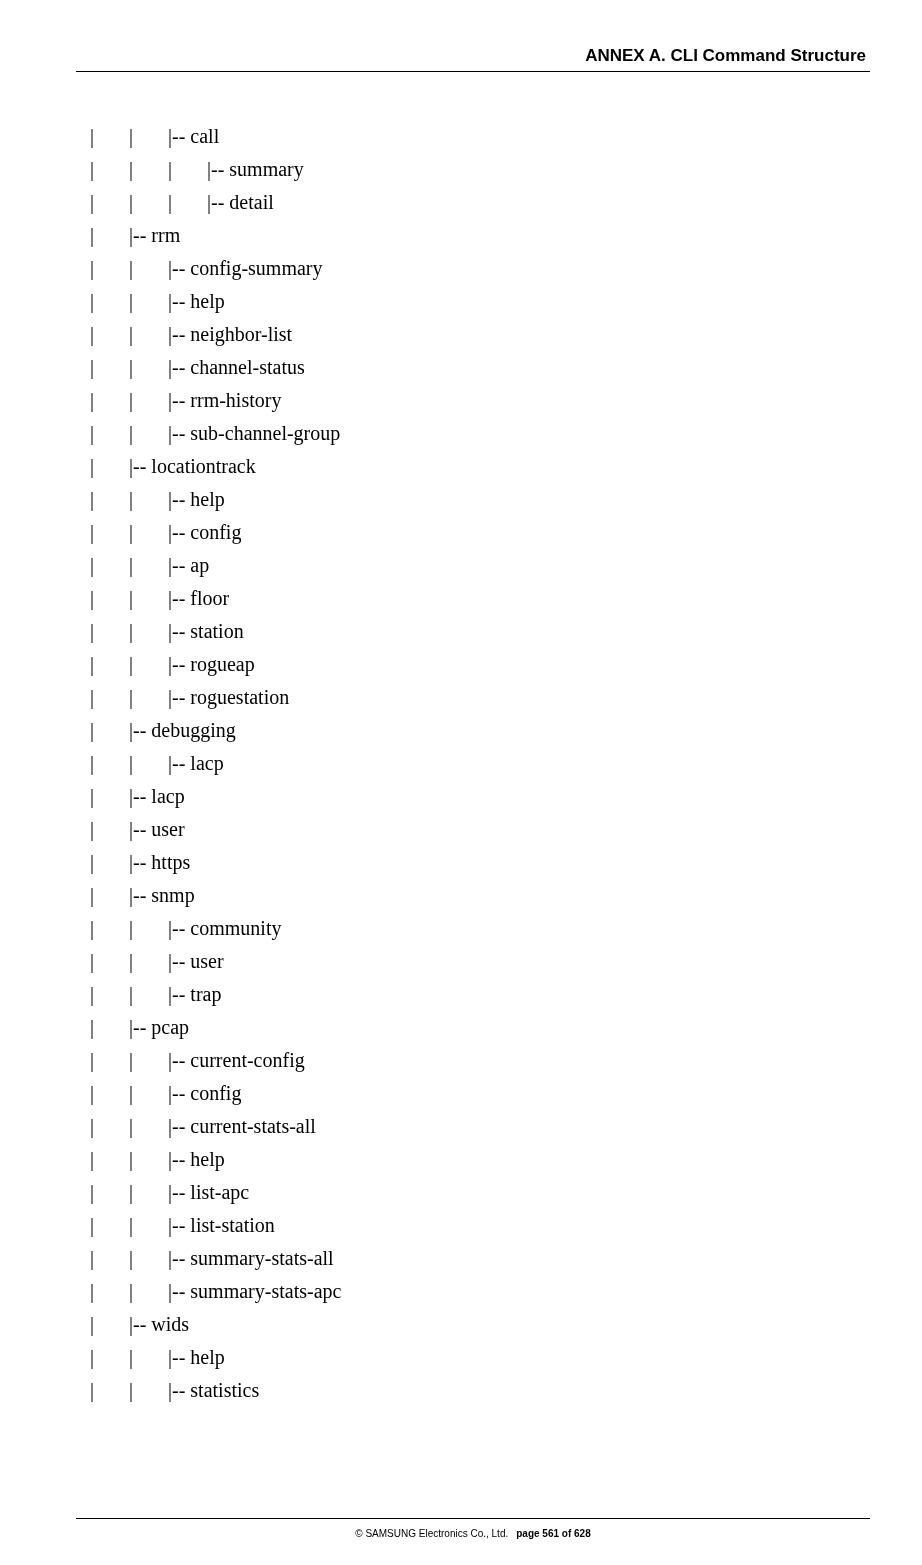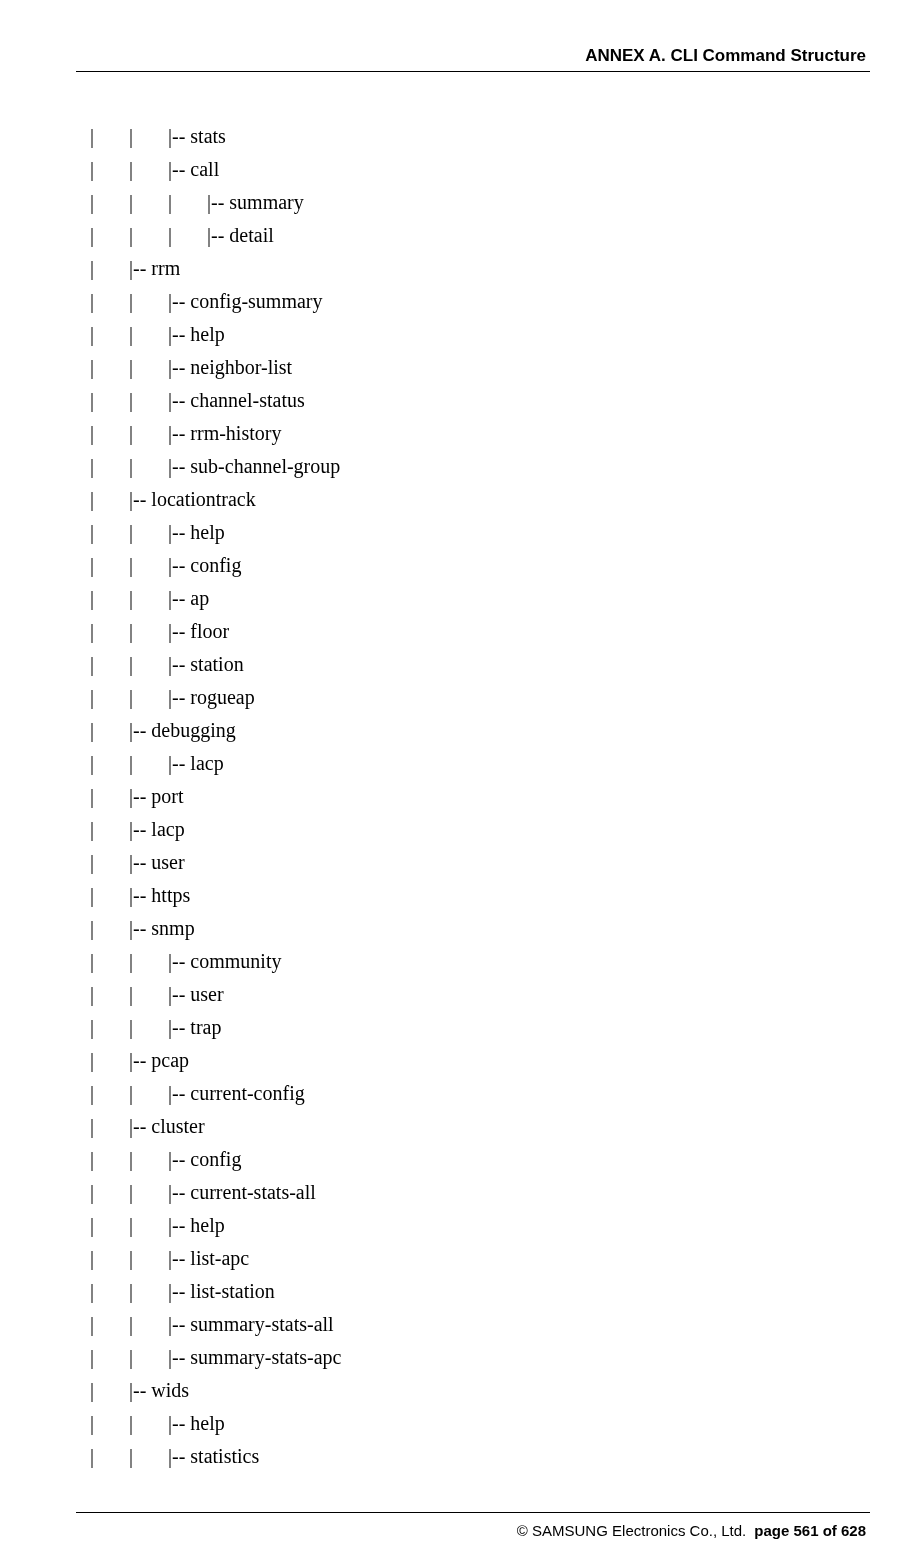--- a/index.html
+++ b/index.html
@@ -36,68 +36,66 @@
       font-family: "Times New Roman", Times, serif;
     }
     .footer {
       position: absolute;
       bottom: 30px;
       left: 60px;
       right: 60px;
       border-top: 1px solid #000;
       padding-top: 5px;
       display: flex;
-      justify-content: flex-end;
+      justify-content: center;
       font-family: Arial, Helvetica, sans-serif;
-      font-size: 15px;
+      font-size: 10px;
     }
     .footer-right {
       font-weight: bold;
     }
   </style>
 </head>
 <body>
 
 <div class="page">
   <div class="header">
     <span>ANNEX A. CLI Command Structure</span>
   </div>
 
   <div class="content" id="tree-container">
-  <div class="tree-line">|       |       |-- stats</div>
       <div class="tree-line">|       |       |-- call</div>
       <div class="tree-line">|       |       |       |-- summary</div>
       <div class="tree-line">|       |       |       |-- detail</div>
       <div class="tree-line">|       |-- rrm</div>
       <div class="tree-line">|       |       |-- config-summary</div>
       <div class="tree-line">|       |       |-- help</div>
       <div class="tree-line">|       |       |-- neighbor-list</div>
       <div class="tree-line">|       |       |-- channel-status</div>
       <div class="tree-line">|       |       |-- rrm-history</div>
       <div class="tree-line">|       |       |-- sub-channel-group</div>
       <div class="tree-line">|       |-- locationtrack</div>
       <div class="tree-line">|       |       |-- help</div>
       <div class="tree-line">|       |       |-- config</div>
       <div class="tree-line">|       |       |-- ap</div>
       <div class="tree-line">|       |       |-- floor</div>
       <div class="tree-line">|       |       |-- station</div>
       <div class="tree-line">|       |       |-- rogueap</div>
+      <div class="tree-line">|       |       |-- roguestation</div>
       <div class="tree-line">|       |-- debugging</div>
       <div class="tree-line">|       |       |-- lacp</div>
-      <div class="tree-line">|       |-- port</div>
       <div class="tree-line">|       |-- lacp</div>
       <div class="tree-line">|       |-- user</div>
       <div class="tree-line">|       |-- https</div>
       <div class="tree-line">|       |-- snmp</div>
       <div class="tree-line">|       |       |-- community</div>
       <div class="tree-line">|       |       |-- user</div>
       <div class="tree-line">|       |       |-- trap</div>
       <div class="tree-line">|       |-- pcap</div>
       <div class="tree-line">|       |       |-- current-config</div>
-      <div class="tree-line">|       |-- cluster</div>
       <div class="tree-line">|       |       |-- config</div>
       <div class="tree-line">|       |       |-- current-stats-all</div>
       <div class="tree-line">|       |       |-- help</div>
       <div class="tree-line">|       |       |-- list-apc</div>
       <div class="tree-line">|       |       |-- list-station</div>
       <div class="tree-line">|       |       |-- summary-stats-all</div>
       <div class="tree-line">|       |       |-- summary-stats-apc</div>
       <div class="tree-line">|       |-- wids</div>
       <div class="tree-line">|       |       |-- help</div>
       <div class="tree-line">|       |       |-- statistics</div>

